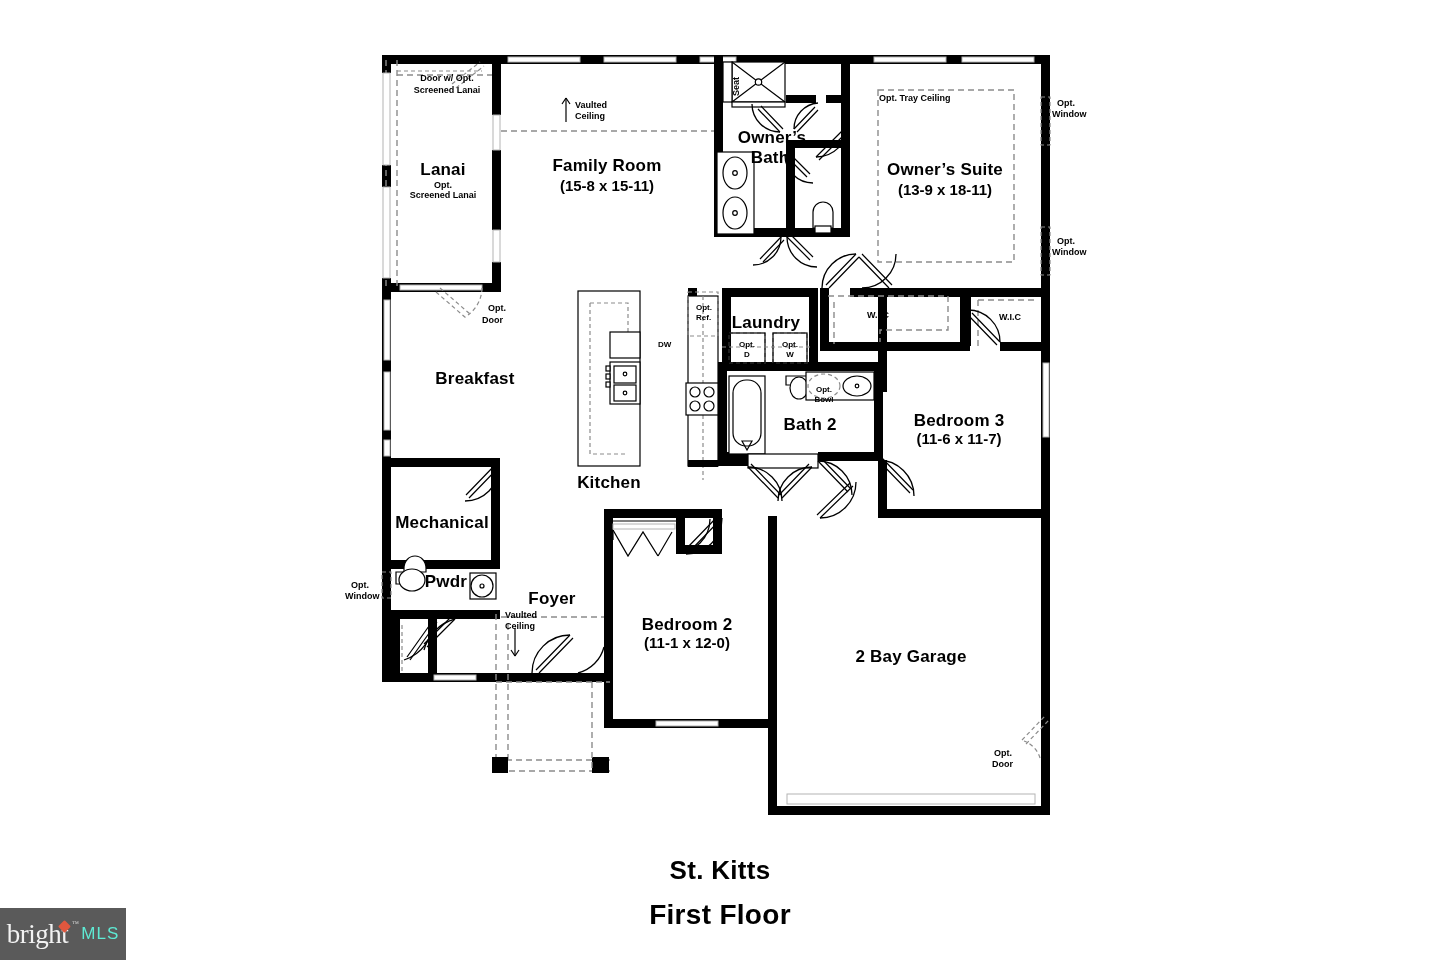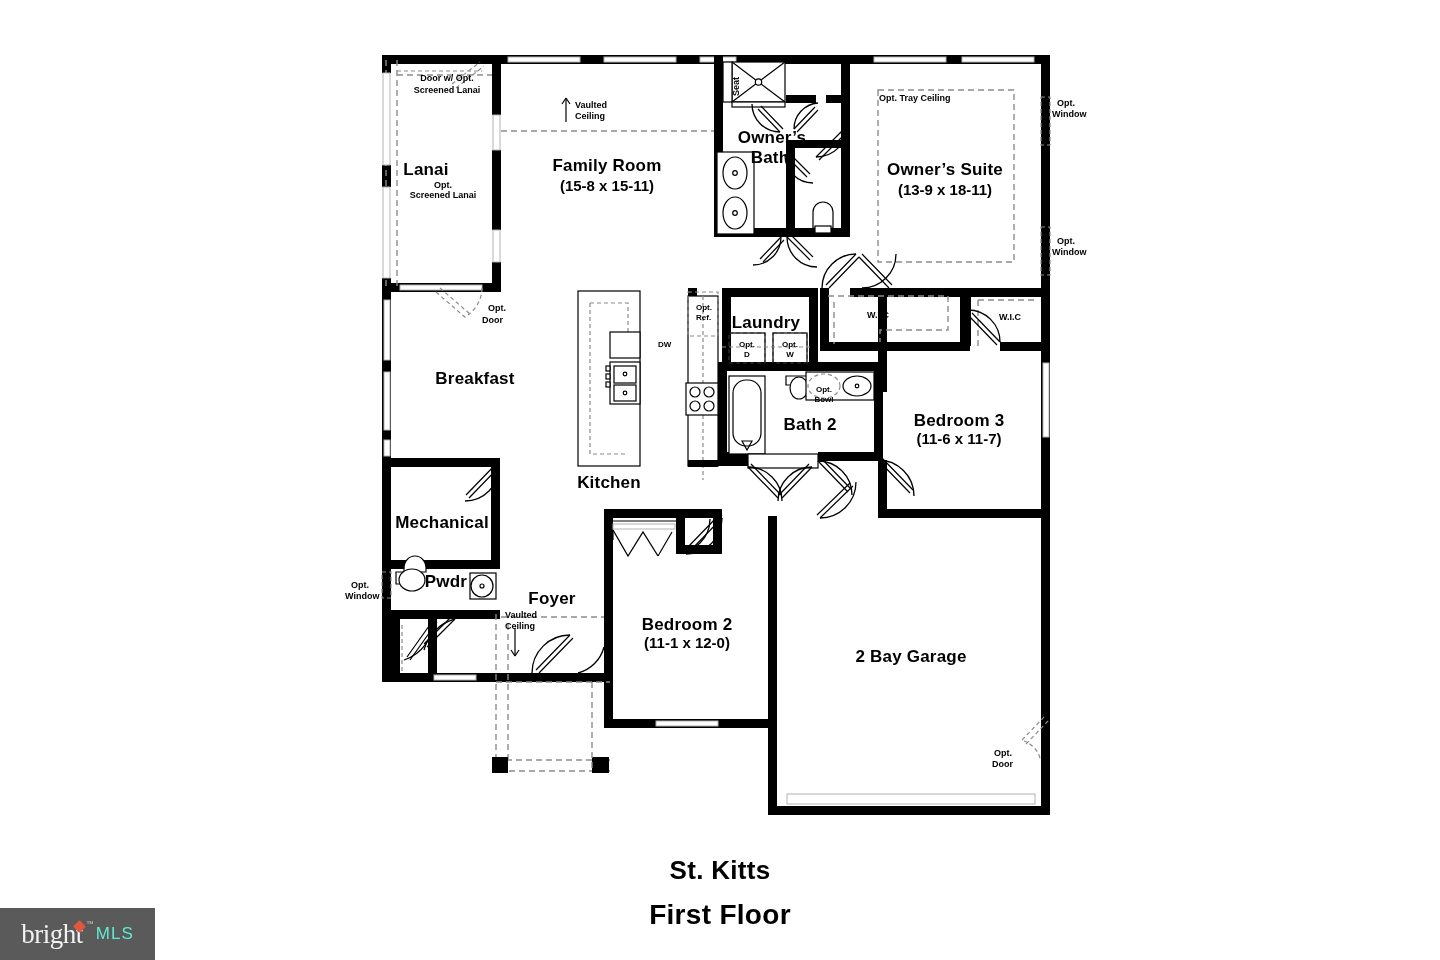--- a/index.html
+++ b/index.html
@@ -15,21 +15,21 @@
   .room-dim{font-weight:700;font-size:15px;}
   .tiny{font-weight:700;font-size:9px;line-height:10px;}
   .tiny7{font-weight:700;font-size:8px;line-height:9px;}
   .ctr{transform:translateX(-50%);text-align:center;}
   .vert{transform:rotate(-90deg);transform-origin:left top;font-weight:700;font-size:9px;}
   
   #title{position:absolute;left:720px;top:855px;transform:translateX(-50%);text-align:center;}
   #title .t1{font-size:26px;font-weight:700;letter-spacing:.3px;text-align:center;}
   #title .t2{font-size:28px;font-weight:700;letter-spacing:.3px;margin-top:13px;}
   
-  #wm{position:absolute;left:0;top:908px;width:155px;height:52px;background:#5a5a5a;
+  #wm{position:absolute;left:0;top:908px;width:126px;height:52px;background:#5a5a5a;
       display:flex;align-items:center;justify-content:center;}
   #wm .bw{font-family:"Liberation Serif","DejaVu Serif",serif;font-size:27px;color:#f2f2f2;
       letter-spacing:-.5px;position:relative;}
   #wm .dot{position:absolute;right:-1px;top:3px;width:9px;height:9px;background:#e0573e;
       transform:rotate(45deg);border-radius:1px;}
   #wm .tm{position:absolute;right:-10px;top:1px;font-size:7px;color:#d8d8d8;}
   #wm .mls{font-family:"Liberation Sans","DejaVu Sans",sans-serif;font-size:17px;color:#5eead4;
       letter-spacing:1px;margin-left:13px;}
 </style>
 </head>
@@ -377,21 +377,21 @@
   </g>
 
   <g>
     <path class="th1" d="M515 628 L515 656"></path>
     <path class="th1" d="M515 656 l-4 -6 M515 656 l4 -6"></path>
   </g>
 
   <g></g>
 </svg>
 
-<div class="lbl room-name ctr" style="left:426px;top:160px;">Lanai</div>
+<div class="lbl room-name ctr" style="left:443px;top:160px;">Lanai</div>
 <div class="lbl tiny ctr" style="left:443px;top:180px;">Opt.</div>
 <div class="lbl tiny ctr" style="left:443px;top:190px;">Screened Lanai</div>
 
 <div class="lbl tiny ctr" style="left:447px;top:73px;">Door w/ Opt.</div>
 <div class="lbl tiny ctr" style="left:447px;top:85px;">Screened Lanai</div>
 
 <div class="lbl tiny" style="left:488px;top:303px;">Opt.</div>
 <div class="lbl tiny" style="left:482px;top:315px;">Door</div>
 
 <div class="lbl room-name ctr" style="left:607px;top:156px;">Family Room</div>

